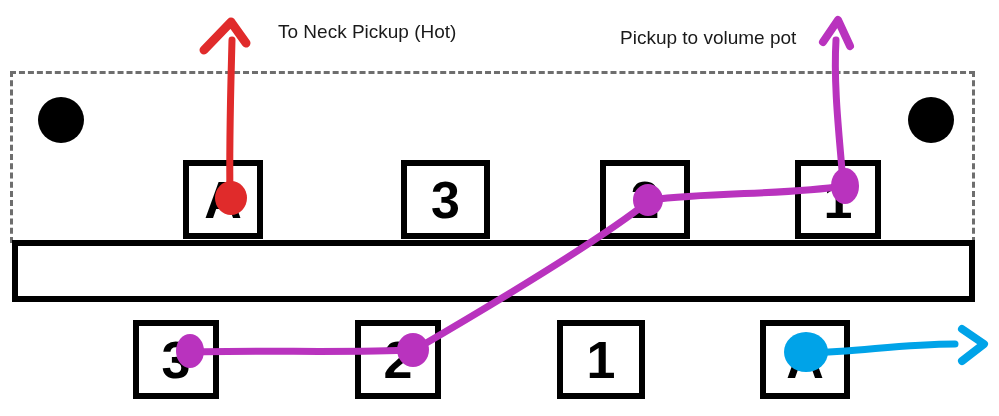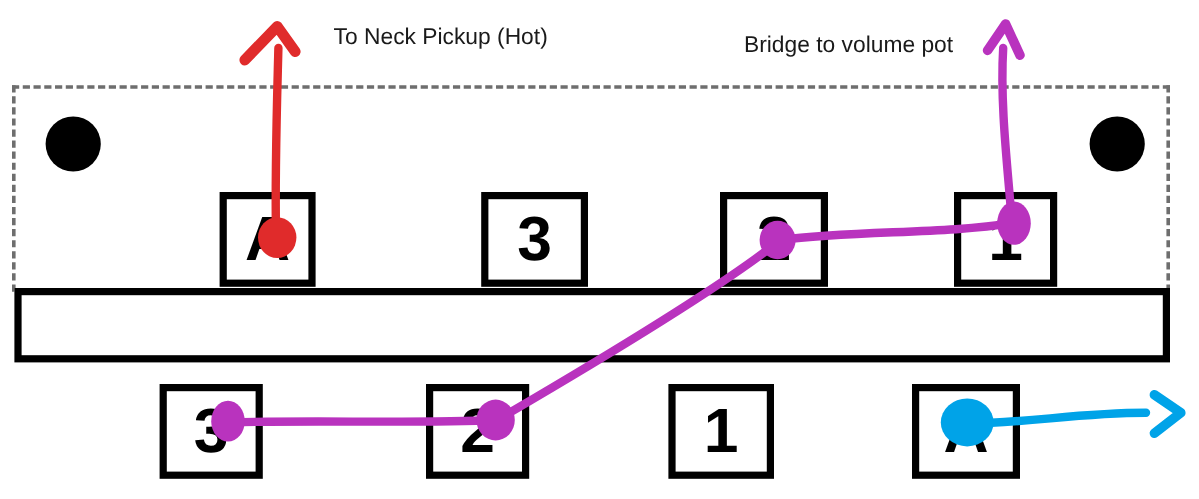--- a/index.html
+++ b/index.html
@@ -128,15 +128,15 @@
 
     <g>
       <path id="w-blue-line" d="M 808 353 C 860 352, 900 344, 955 344" fill="none" stroke="#00A3E8" stroke-width="7" stroke-linecap="round"></path>
       <path id="w-blue-head" d="M 962 329 L 984 344 L 962 361" fill="none" stroke="#00A3E8" stroke-width="8" stroke-linecap="round" stroke-linejoin="round"></path>
       <ellipse id="blob-blue" cx="806" cy="352" rx="22" ry="20" fill="#00A3E8"></ellipse>
     </g>
 
   </svg>
 
   <div class="note" id="note-neck" style="left: 250px; top: 20px; margin-left: 28px;">To Neck Pickup (Hot)</div>
-  <div class="note" id="note-out" style="left: 620px; top: 26px;">Bridge to volume pot</div>
+  <div class="note" id="note-out" style="left: 620px; top: 26px;">Pickup to volume pot</div>
 
 </div>
 
 </body></html>

